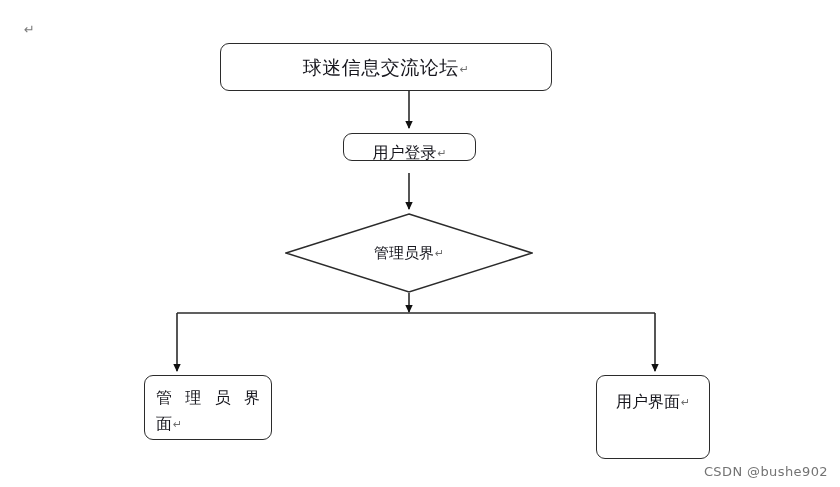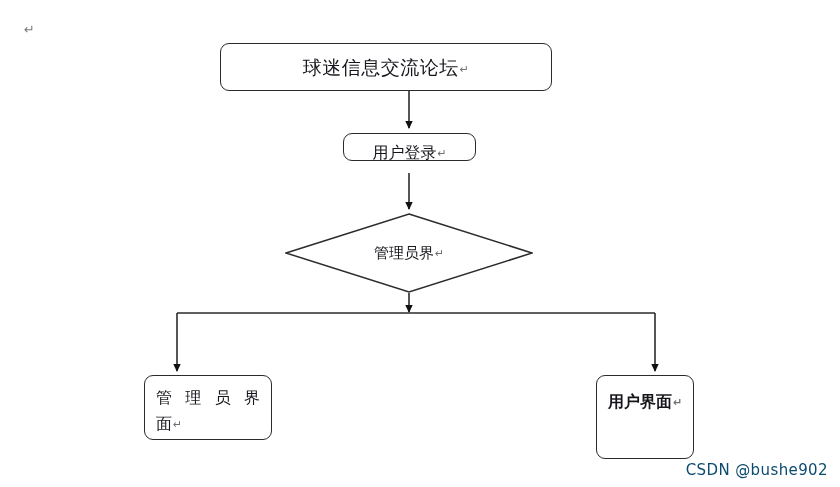--- a/index.html
+++ b/index.html
@@ -92,23 +92,22 @@
   }
   #node-admin .label .lastline {
     text-align: left;
     text-align-last: left;
     display: block;
   }
 
   #node-user {
     left: 596px;
     top: 375px;
-    width: 98px;
+    width: 114px;
     height: 84px;
-    font-weight: bold;
   }
   #node-user .label {
     padding-top: 14px;
     text-align: center;
     font-size: 16px;
     line-height: 24px;
   }
 
   
   #node-decision {
@@ -146,22 +145,22 @@
     height: 487px;
     pointer-events: none;
   }
 
   
   #watermark {
     position: absolute;
     right: 12px;
     bottom: 8px;
     font-family: "DejaVu Sans", "Liberation Sans", sans-serif;
-    font-size: 15px;
-    color: #0c4a6e;
+    font-size: 13px;
+    color: #737373;
     letter-spacing: 0.4px;
   }
 </style>
 </head>
 <body>
 
 <div id="canvas">
 
   <span id="stray-return">↵</span>
 

